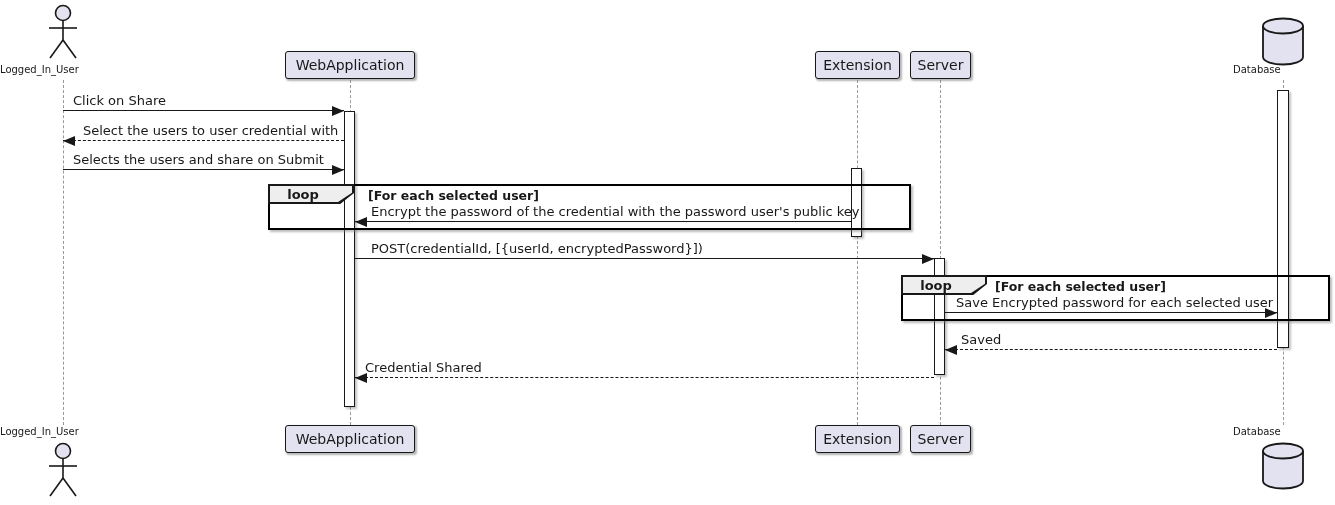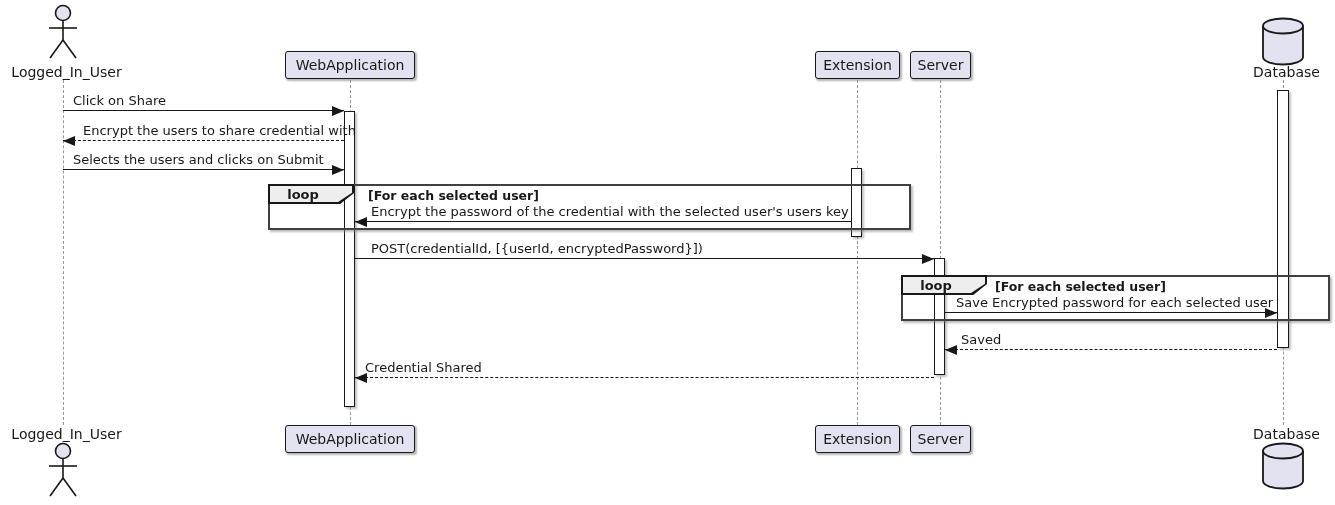--- a/index.html
+++ b/index.html
@@ -33,24 +33,23 @@
     box-shadow: 1.5px 1.5px 2px rgba(120,120,120,0.55);
     display: flex;
     align-items: center;
     justify-content: center;
     font-size: 14px;
   }
 
   
   .plabel {
     position: absolute;
-    font-size: 14px;
-    text-align: center;
+    font-size: 10px;
+    text-align: left;
     white-space: nowrap;
-    padding-left: 7px;
   }
 
   
   .activation {
     position: absolute;
     background: #ffffff;
     border: 1px solid #181818;
     box-shadow: 1.5px 1.5px 2px rgba(120,120,120,0.45);
   }
 
@@ -75,21 +74,21 @@
     width: 0; height: 0;
     border-top: 5px solid transparent;
     border-bottom: 5px solid transparent;
   }
   .ah-right { right: 0; border-left: 12px solid #181818; }
   .ah-left  { left: 0;  border-right: 12px solid #181818; }
 
   
   .loop-frame {
     position: absolute;
-    border: 2px solid #404040;
+    border: 2px solid #000000;
     background: transparent;
     box-shadow: 1.5px 1.5px 2px rgba(120,120,120,0.5);
   }
   .loop-tab {
     position: absolute;
     top: -2px; left: -2px;
     width: 86px; height: 20px;
     background: #181818;
     clip-path: polygon(0 0, 100% 0, 100% 45%, 84% 100%, 0 100%);
     display: flex;
@@ -170,33 +169,33 @@
     <div class="loop-cond" style="left:92px;">[For each selected user]</div>
   </div>
 
   <div class="msg" style="left:63px; top:91px; width:281px;">
     <span class="msg-label" style="left:10px;">Click on Share</span>
     <div class="msg-line solid"></div>
     <span class="ah ah-right"></span>
   </div>
 
   <div class="msg" style="left:63px; top:121px; width:281px;">
-    <span class="msg-label" style="left:20px;">Encrypt the users to share credential with</span>
+    <span class="msg-label" style="left:20px;">Select the users to user credential with</span>
     <div class="msg-line dashed"></div>
     <span class="ah ah-left"></span>
   </div>
 
   <div class="msg" style="left:63px; top:150px; width:281px;">
-    <span class="msg-label" style="left:10px;">Selects the users and clicks on Submit</span>
+    <span class="msg-label" style="left:10px;">Selects the users and share on Submit</span>
     <div class="msg-line solid"></div>
     <span class="ah ah-right"></span>
   </div>
 
   <div class="msg" style="left:355px; top:202px; width:496px;">
-    <span class="msg-label" style="left:16px;">Encrypt the password of the credential with the selected user's users key</span>
+    <span class="msg-label" style="left:16px;">Encrypt the password of the credential with the password user's public key</span>
     <div class="msg-line solid"></div>
     <span class="ah ah-left"></span>
   </div>
 
   <div class="msg" style="left:355px; top:239px; width:579px;">
     <span class="msg-label" style="left:16px;text-align:right;">POST(credentialId, [{userId, encryptedPassword}])</span>
     <div class="msg-line solid"></div>
     <span class="ah ah-right"></span>
   </div>
 

